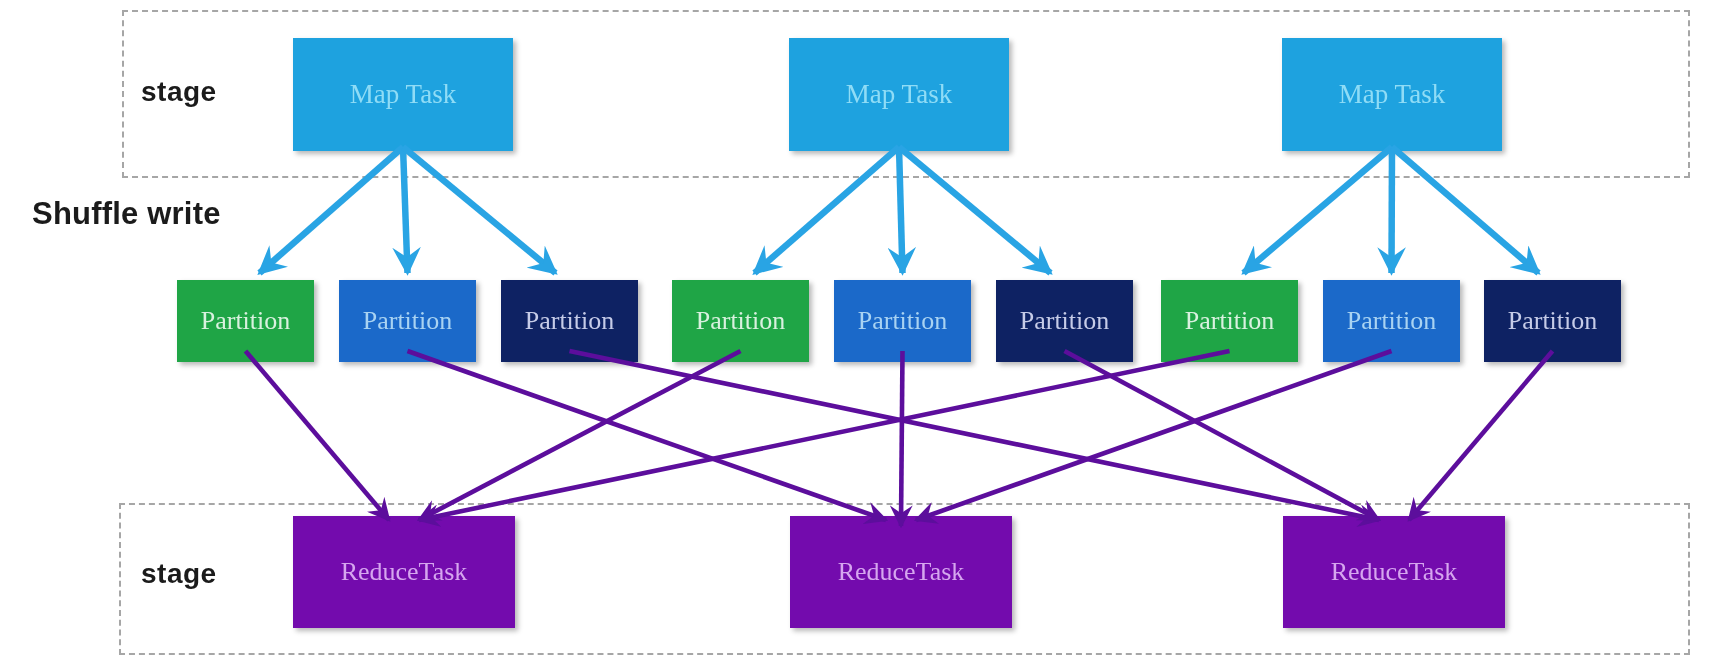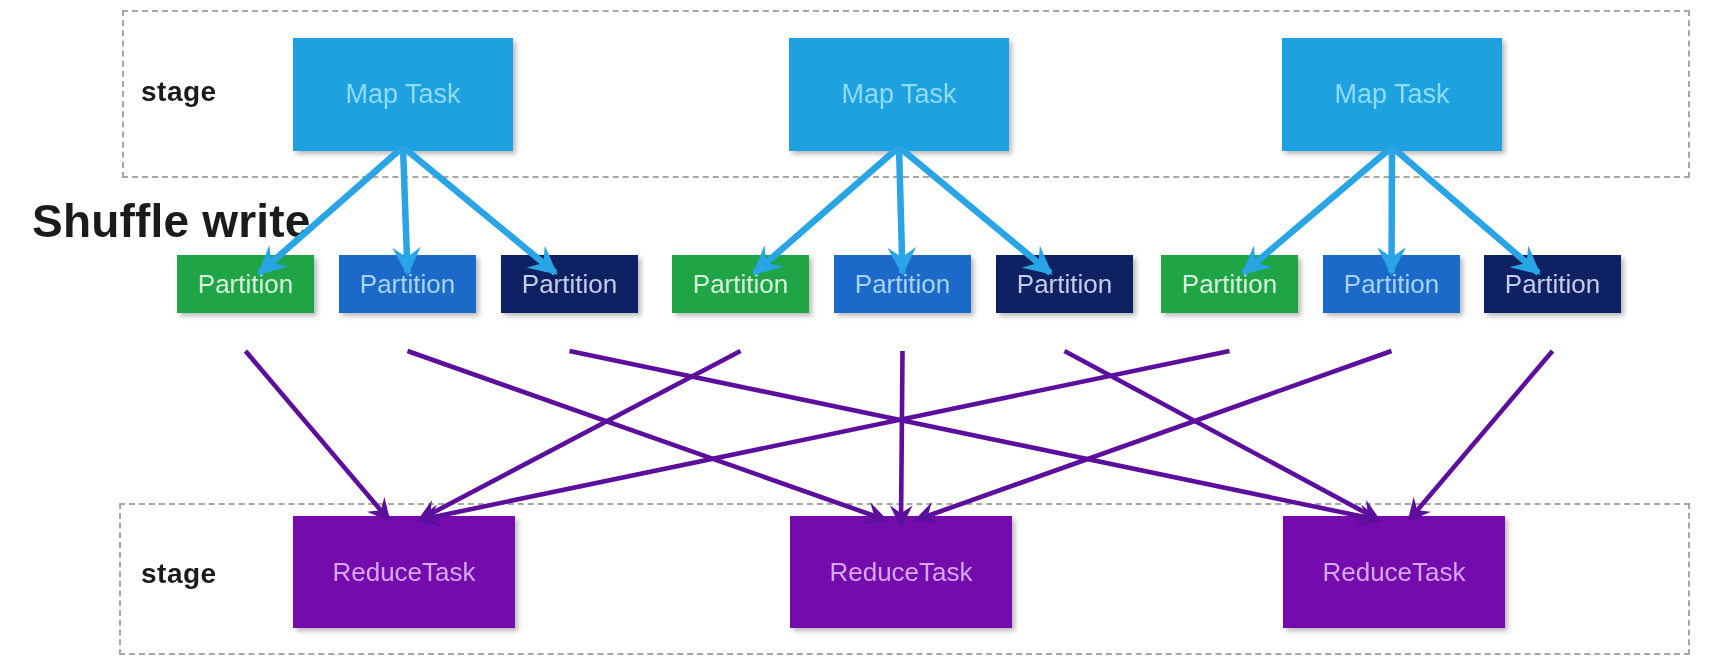--- a/index.html
+++ b/index.html
@@ -21,41 +21,42 @@
 
   .diagram-label{
     position:absolute;
     color:var(--label_text);
     line-height:1;
     white-space:nowrap;
   }
   .label-stage{font-size:28px;font-weight:700;letter-spacing:0.5px;}
   .label-stage.top{left:141px;top:78px;}
   .label-stage.bottom{left:141px;top:560px;}
-  .label-shuffle{font-size:46px;font-weight:700;letter-spacing:0.2px;}
+  .label-shuffle{font-size:31px;font-weight:700;letter-spacing:0.2px;}
   .label-shuffle.write{left:32px;top:198px;}
   .label-shuffle.read{left:32px;top:420px;}
 
   .node{
     position:absolute;
     display:flex;align-items:center;justify-content:center;
     text-align:left;
     box-shadow:3px 3px 5px rgba(0,0,0,0.28);
     box-sizing:border-box;
+    font-family:Liberation Serif, serif;
   }
   .map-box{
     width:220px;height:113px;top:38px;
     background:var(--map_fill);
     color:var(--map_text);
     font-size:27px;
   }
   #map-1{left:293px;} #map-2{left:789px;} #map-3{left:1282px;}
 
   .partition-box{
-    width:137px;height:58px;top:255px;
+    width:137px;height:82px;top:280px;
     font-size:26px;
   }
   .partition-box.green{background:var(--partition_green);color:var(--partition_green_text);}
   .partition-box.blue{background:var(--partition_blue);color:var(--partition_blue_text);}
   .partition-box.navy{background:var(--partition_navy);color:var(--partition_navy_text);}
   #p1{left:177px;} #p2{left:339px;} #p3{left:501px;}
   #p4{left:672px;} #p5{left:834px;} #p6{left:996px;}
   #p7{left:1161px;} #p8{left:1323px;} #p9{left:1484px;}
 
   .reduce-box{

